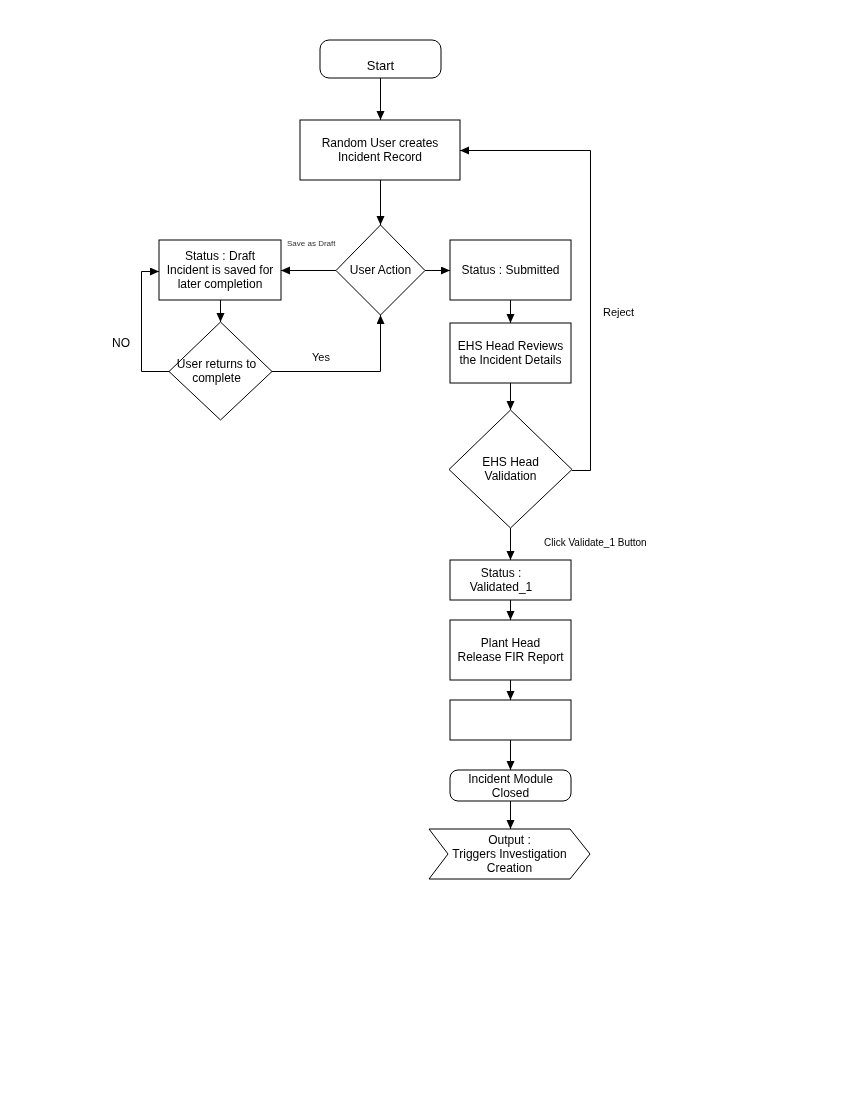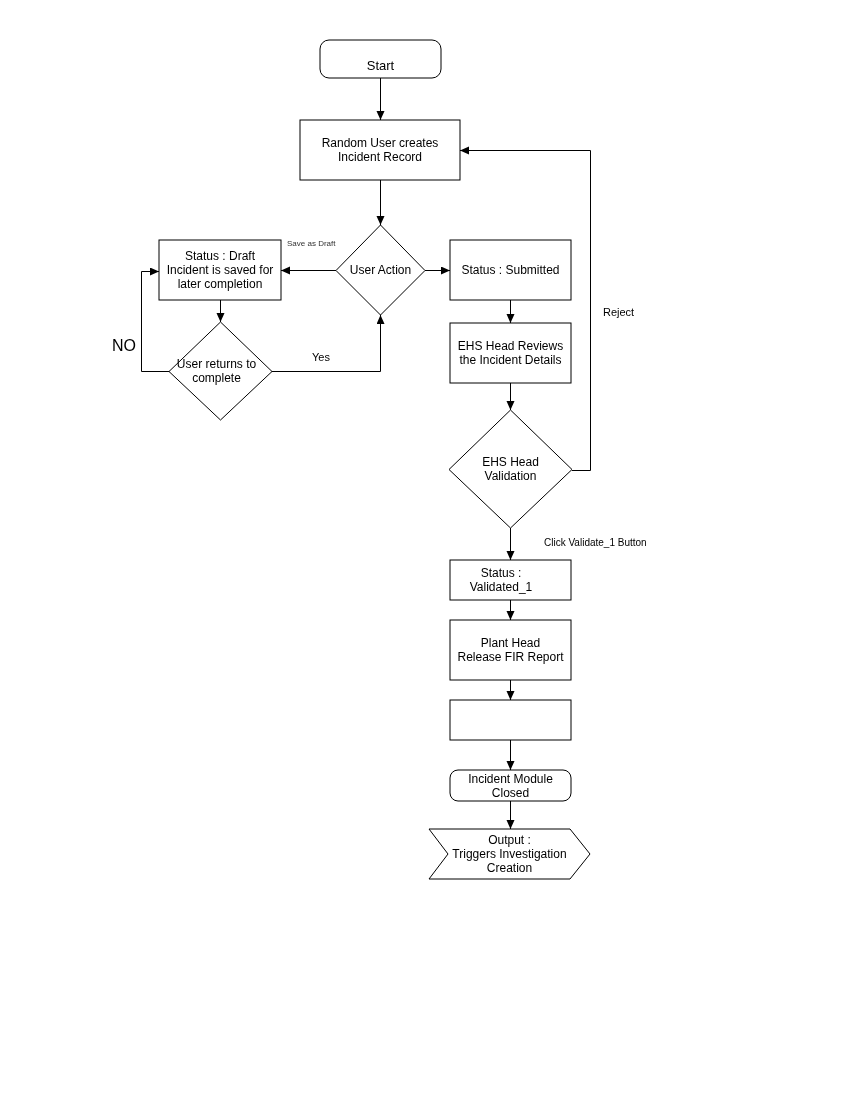--- a/index.html
+++ b/index.html
@@ -112,18 +112,18 @@
   <div class="label" style="left:450px;top:560px;width:102px;height:40px;">Status : Validated_1</div>
   <div class="label" style="left:450px;top:620px;width:121px;height:60px;">Plant Head
 Release FIR Report</div>
   <div class="label" style="left:450px;top:770px;width:121px;height:31px;">Incident Module
 Closed</div>
   <div class="label" style="left:429px;top:829px;width:161px;height:50px;">Output :
 Triggers Investigation
 Creation</div>
 
   <div class="edge-label" style="left:287px;top:240px;font-size:8px;color:#333333;">Save as Draft</div>
-  <div class="edge-label" style="left:112px;top:337px;font-size:16px;">NO</div>
+  <div class="edge-label" style="left:112px;top:337px;font-size:12px;">NO</div>
   <div class="edge-label" style="left:312px;top:351px;font-size:11px;">Yes</div>
   <div class="edge-label" style="left:603px;top:306px;font-size:11px;">Reject</div>
   <div class="edge-label" style="left:544px;top:537px;font-size:10px;">Click Validate_1 Button</div>
 
 </div>
 
 </body></html>

